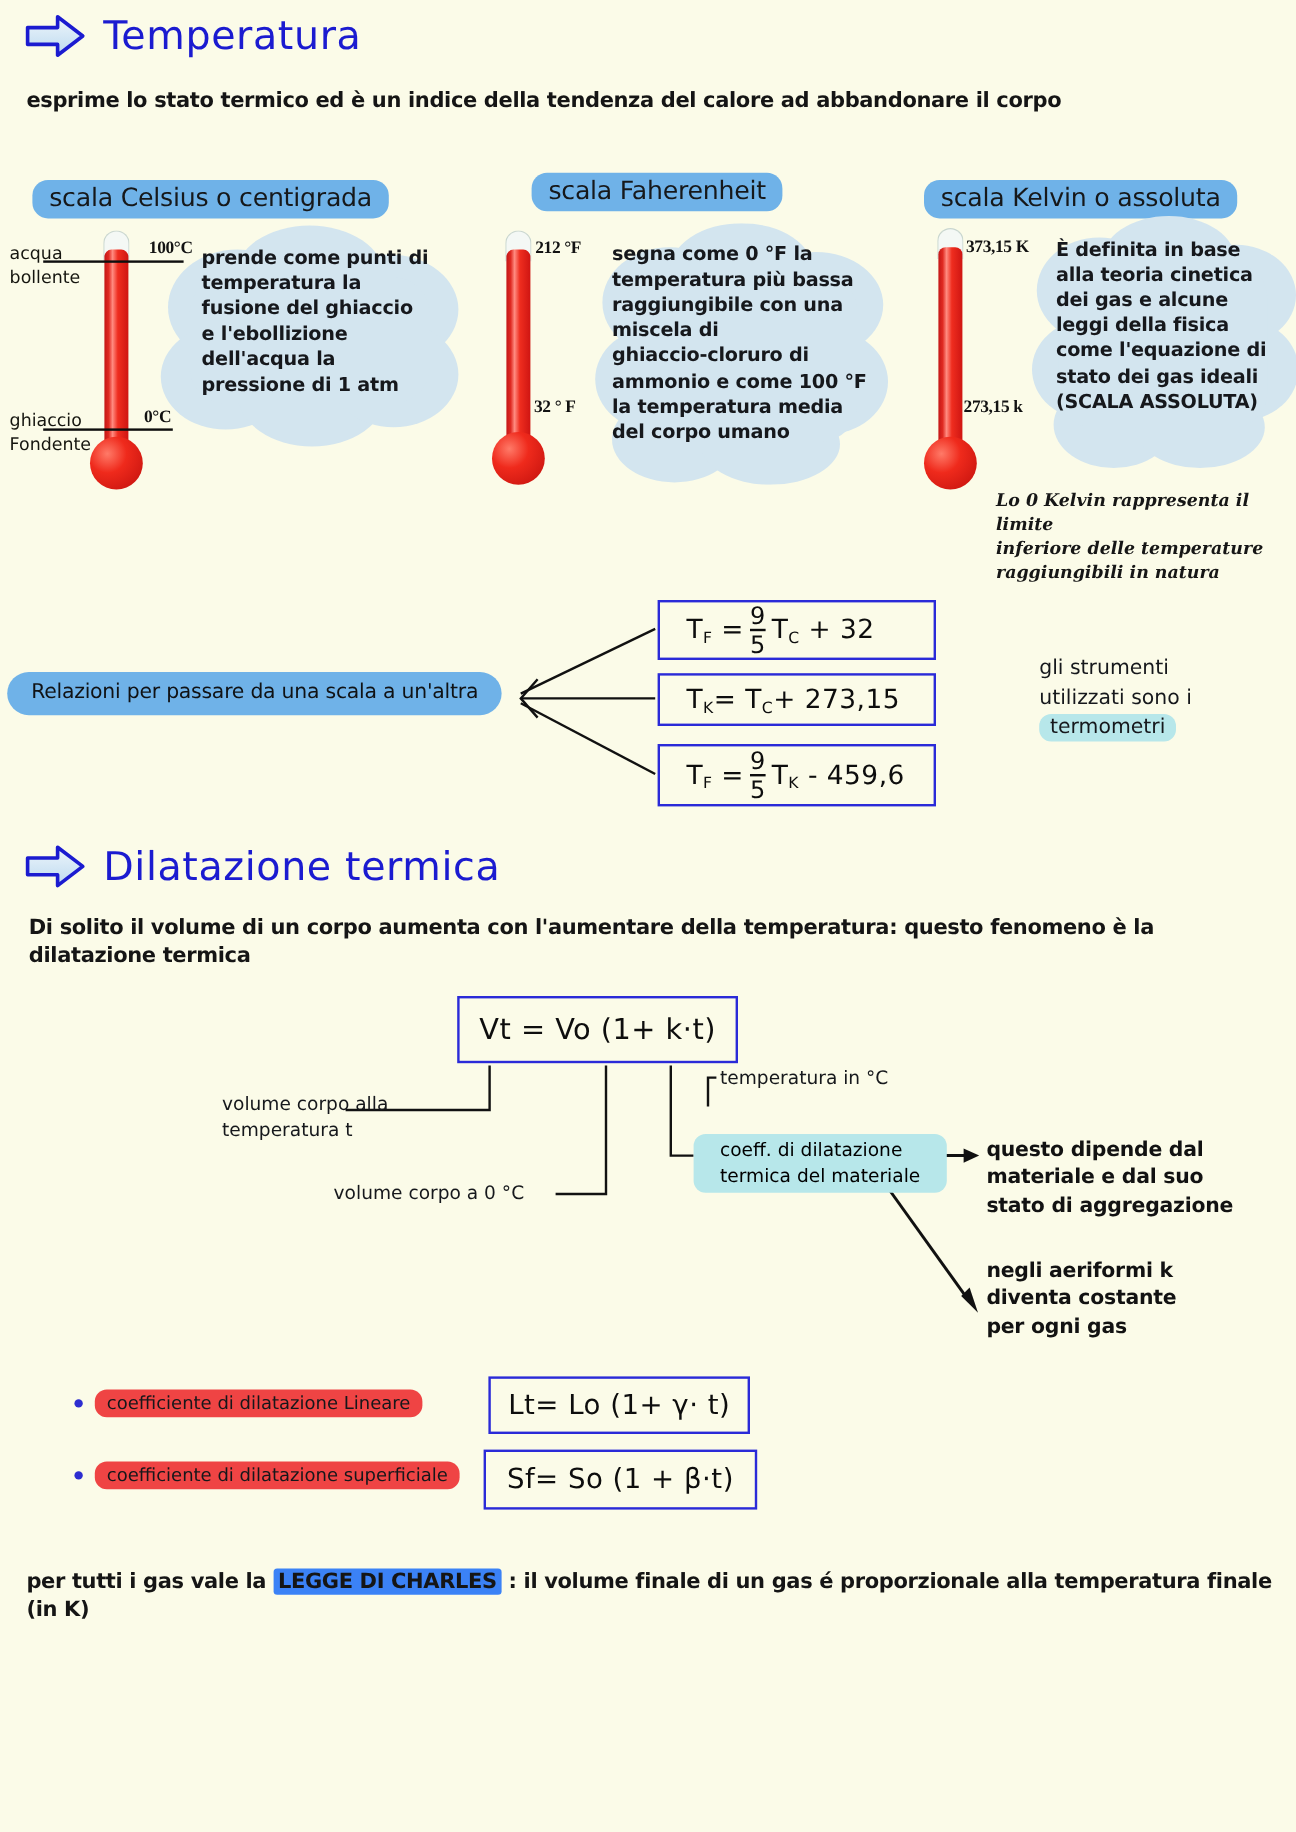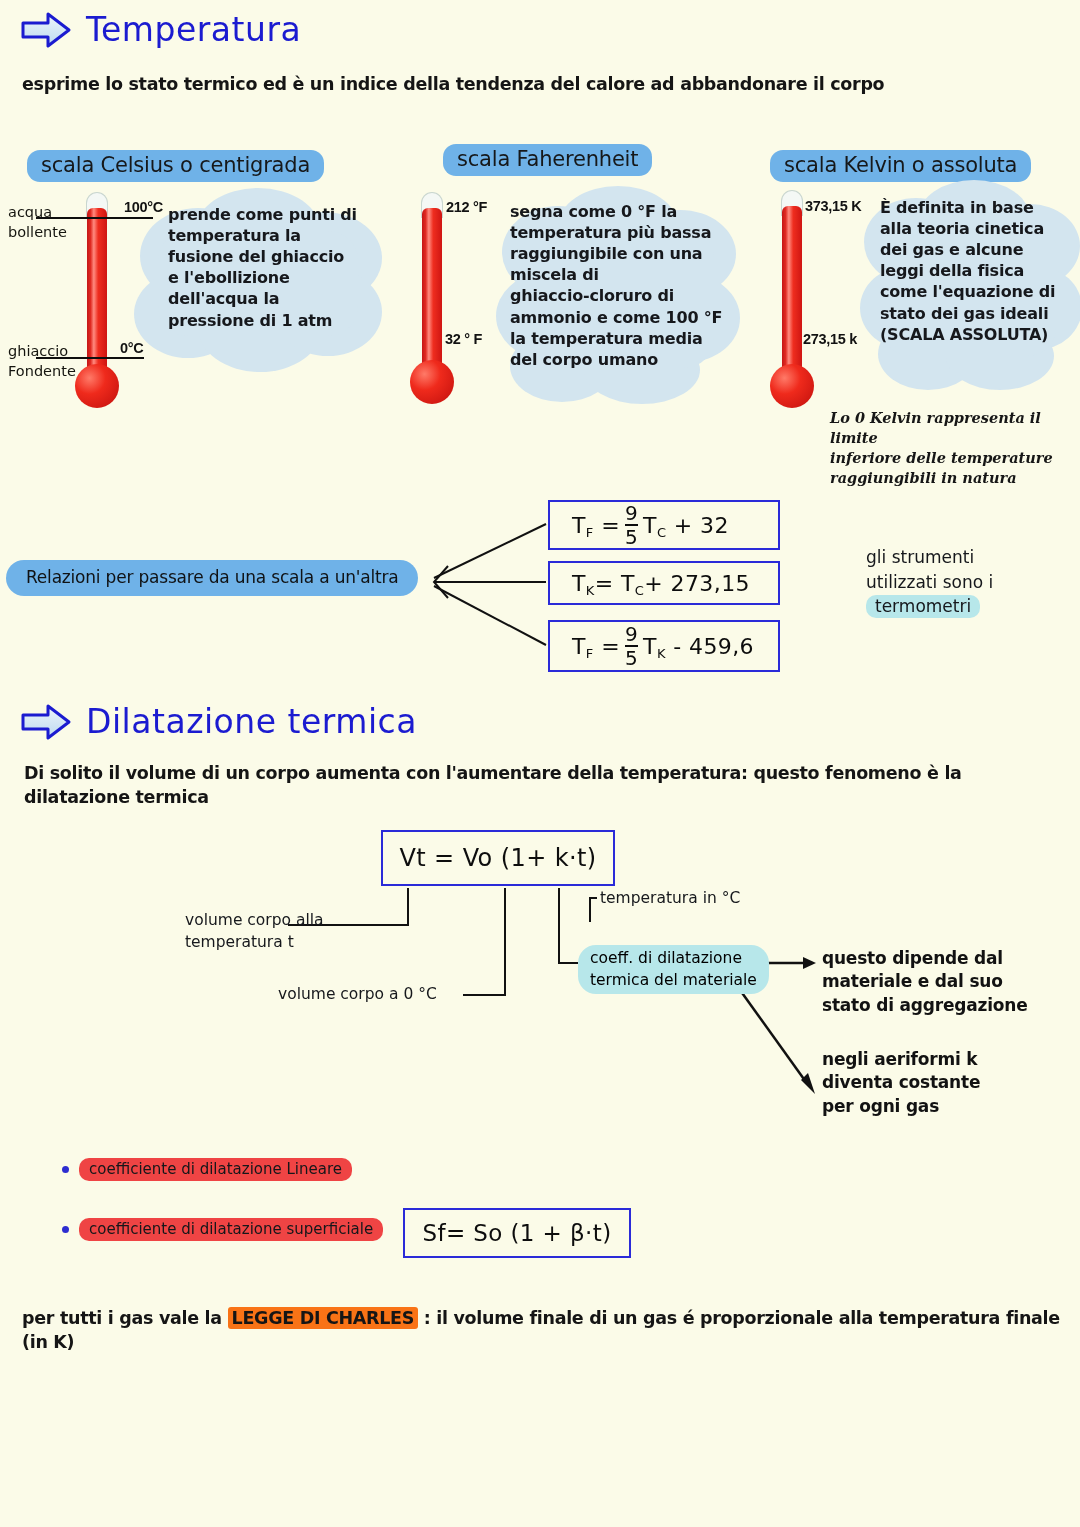--- a/index.html
+++ b/index.html
@@ -72,21 +72,21 @@
     position:absolute; left:0;
     width:44px; height:44px; border-radius:50%;
     background:radial-gradient(circle at 33% 32%, #ff7a68 0%, #ef2a1c 38%, #c00f0c 100%);
   }
   .tick-line {
     position:absolute; height:0; border-top:2.5px solid #0e0e0e;
   }
   .tick-label {
     position:absolute;
     font-size:14.5px; color:#121212; font-weight:700;
-    font-family:Liberation Sans, sans-serif;
+    font-family:Liberation Serif, serif;
     white-space:nowrap; letter-spacing:-0.3px;
   }
   .side-label {
     position:absolute;
     font-size:14.5px; color:#15150f;
     font-family:"DejaVu Sans", sans-serif;
     line-height:1.35; white-space:nowrap;
   }
 
   
@@ -145,21 +145,21 @@
     position:absolute;
     font-family:"DejaVu Sans", sans-serif;
     font-size:15.5px; color:#16181c; line-height:1.4;
   }
   .bullet-row { position:absolute; display:flex; align-items:center; gap:10px; }
   .bullet-dot { width:7px; height:7px; border-radius:50%; background:#2d2dd0; flex:none; }
   .bullet-text {
     background:#ef4444; border-radius:10px; padding:2px 10px 3px;
     font-size:15px; color:#15171a; white-space:nowrap;
   }
-  .hl-blue { background:#f97316; padding:1px 4px; border-radius:3px; }
+  .hl-blue { background:#3b82f6; padding:1px 4px; border-radius:3px; }
 
   svg.lines { position:absolute; left:0; top:0; pointer-events:none; }
 </style>
 </head>
 <body>
 
 <div class="page">
 
   <div class="section-head" style="left:20px; top:10px;">
     <svg class="arrow-icon" viewBox="0 0 52 38">
@@ -359,21 +359,21 @@
   <div class="fbox" style="left:381px; top:830px; width:234px; height:56px; font-size:24px; justify-content:center;">Vt = Vo (1+ k·t)</div>
 
   <div class="annot" style="left:185px; top:910px;">
     <div>volume corpo alla</div>
     <div>temperatura t</div>
   </div>
   <div class="annot" style="left:278px; top:984px;">volume corpo a 0 °C</div>
   <div class="annot" style="left:600px; top:888px;">temperatura in °C</div>
 
   <div style="position:absolute; left:578px; top:945px;">
-    <div class="hl-cyan" style="display:inline-block; font-size:15.5px; line-height:1.4; padding:3px 12px;border-radius:18px;">
+    <div class="hl-cyan" style="display:inline-block; font-size:15.5px; line-height:1.4; padding:3px 22px;">
       <div>coeff. di dilatazione</div>
       <div>termica del materiale</div>
     </div>
   </div>
 
   <div class="bold-note" style="left:822px; top:947px;">
     <div>questo dipende dal</div>
     <div>materiale e dal suo</div>
     <div>stato di aggregazione</div>
   </div>
@@ -386,20 +386,21 @@
 
   <div class="bullet-row" style="left:62px; top:1158px;">
     <span class="bullet-dot"></span>
     <span class="bullet-text">coefficiente di dilatazione Lineare</span>
   </div>
   <div class="bullet-row" style="left:62px; top:1218px;">
     <span class="bullet-dot"></span>
     <span class="bullet-text">coefficiente di dilatazione superficiale</span>
   </div>
 
+  <div class="fbox" style="left:407px; top:1147px; width:218px; height:48px; font-size:23px; justify-content:center;">Lt= Lo (1+ γ· t)</div>
   <div class="fbox" style="left:403px; top:1208px; width:228px; height:50px; font-size:23px; justify-content:center;">Sf= So (1 + β·t)</div>
 
   <div class="lead-text" style="left:22px; top:1307px; width:1050px;">
     <span>per tutti i gas vale la </span><span class="hl-blue">LEGGE DI CHARLES</span><span> : il volume finale di un gas é proporzionale alla temperatura finale</span>
     <div>(in K)</div>
   </div>
 
 </div>
 
 </body></html>

